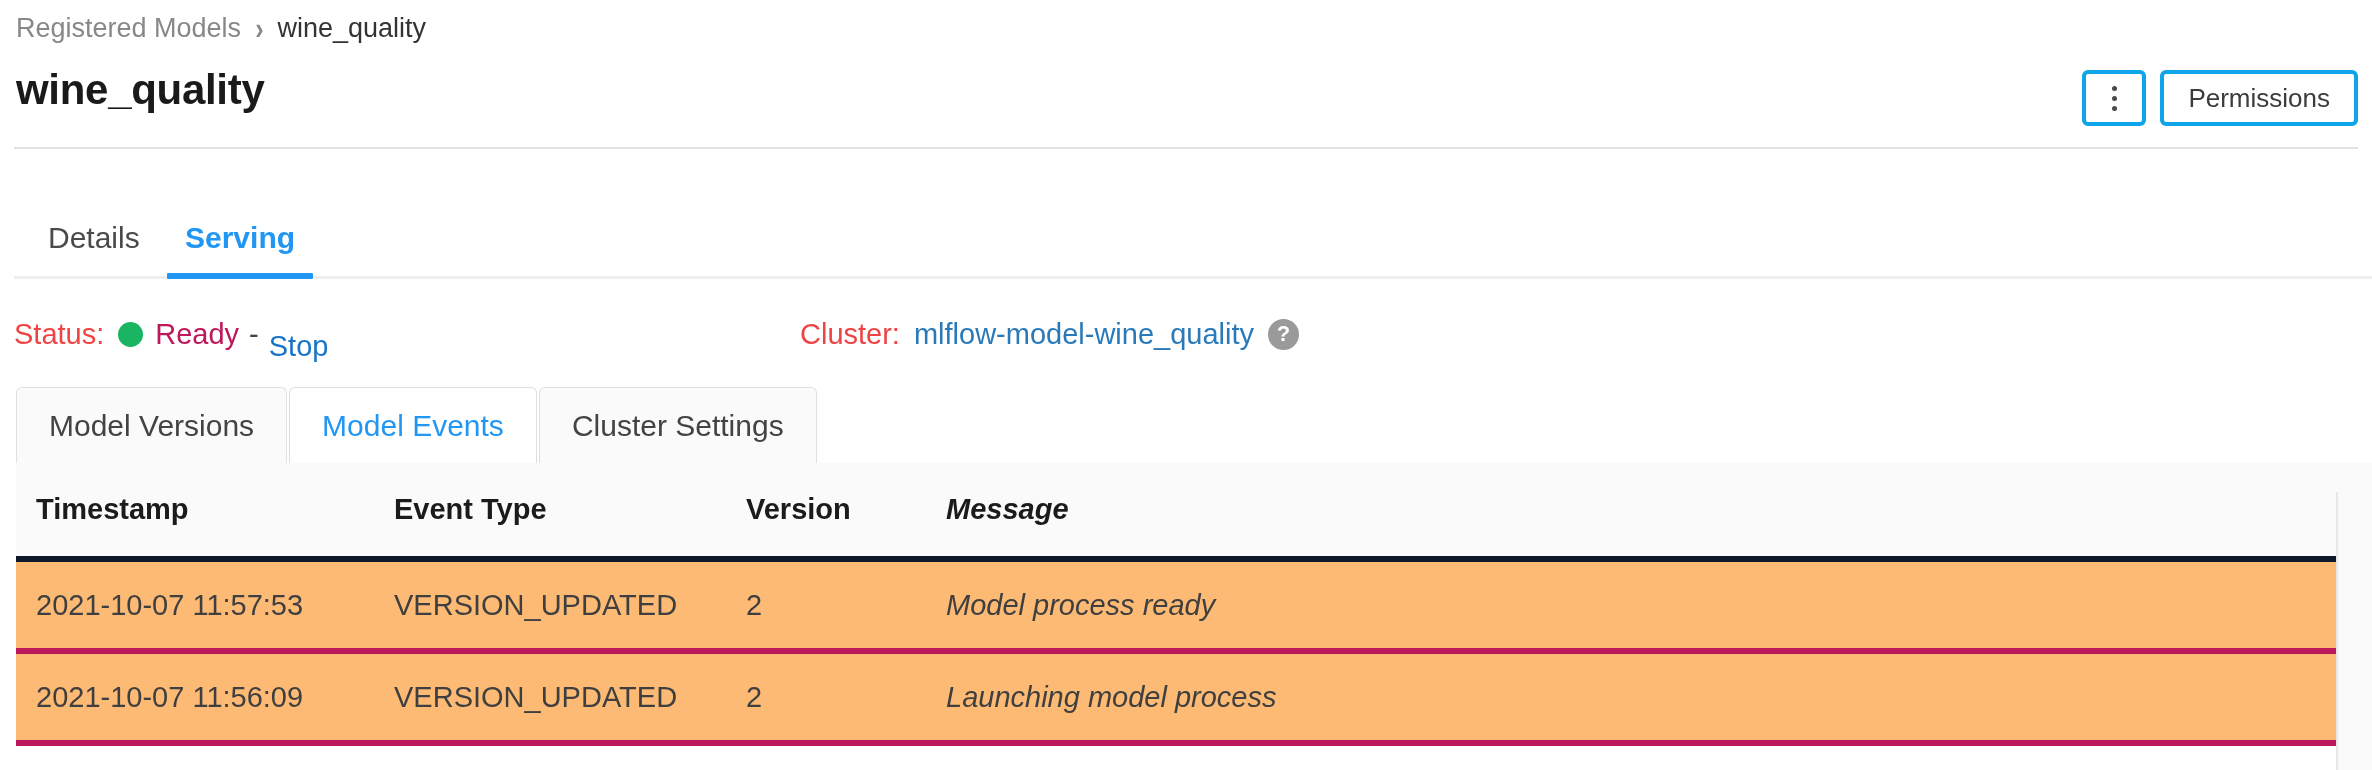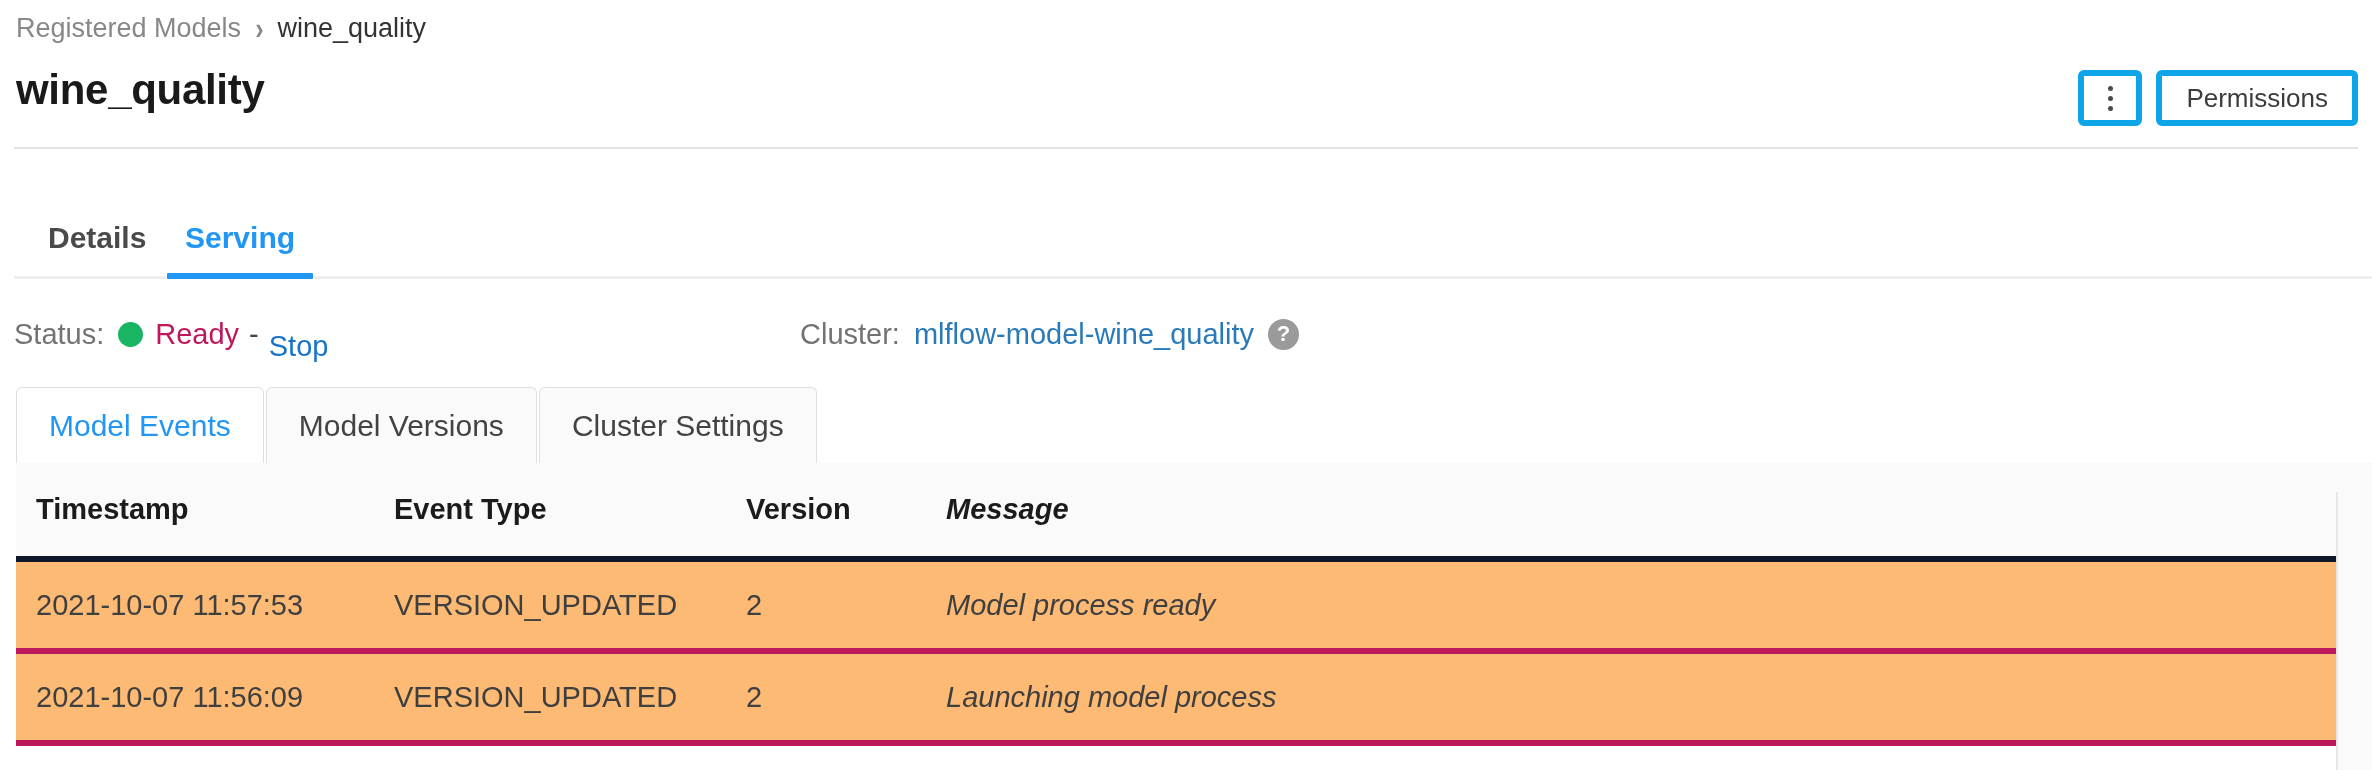--- a/index.html
+++ b/index.html
@@ -74,21 +74,21 @@
     top: 12px;
     display: flex;
     align-items: center;
     gap: 14px;
   }
   .btn {
     display: inline-flex;
     align-items: center;
     justify-content: center;
     height: 56px;
-    border: 6px solid #0ea5e9;
+    border: 4px solid #0ea5e9;
     border-radius: 6px;
     background: #ffffff;
     color: #3c3c3c;
     font-size: 26px;
     font-family: "Liberation Sans", sans-serif;
     padding: 0 24px;
     cursor: pointer;
     white-space: nowrap;
   }
   .btn-kebab {
@@ -139,21 +139,20 @@
   .tab {
     position: absolute;
     top: 0;
     height: 83px;
     display: flex;
     align-items: center;
     font-size: 30px;
     color: #4a4a4a;
     cursor: pointer;
     white-space: nowrap;
-    font-weight: bold;
   }
   .tab.active {
     color: #2196f3;
     font-weight: bold;
   }
   .tab-underline {
     position: absolute;
     bottom: 0;
     left: 0;
     right: 0;
@@ -175,21 +174,21 @@
   .status-block {
     position: absolute;
     left: 14px;
     top: 0;
     display: flex;
     align-items: center;
     height: 44px;
     font-size: 29px;
     white-space: nowrap;
   }
-  .label-muted { color: #737373; }
+  .label-muted { color: #ef4444; }
   .status-dot {
     display: inline-block;
     width: 25px;
     height: 25px;
     border-radius: 50%;
     background: #19b562;
     margin: 0 12px 0 14px;
   }
   .status-text { color: #be185d; }
   .dash { color: #444; margin: 0 10px; }
@@ -362,25 +361,25 @@
       <span class="link">Stop</span>
     </div>
     <div class="cluster-block">
       <span class="label-muted">Cluster:</span>
       <span class="cluster-link">mlflow-model-wine_quality</span>
       <span class="help-icon">?</span>
     </div>
   </div>
 
   <div class="subtabs">
+    <div class="subtab">
+      <span>Model Versions</span>
+    </div>
     <div class="subtab active">
       <span>Model Events</span>
-    </div>
-    <div class="subtab">
-      <span>Model Versions</span>
     </div>
     <div class="subtab">
       <span>Cluster Settings</span>
     </div>
   </div>
 
   <div class="table-wrap">
     <table class="tbl">
       <thead>
         <tr>

